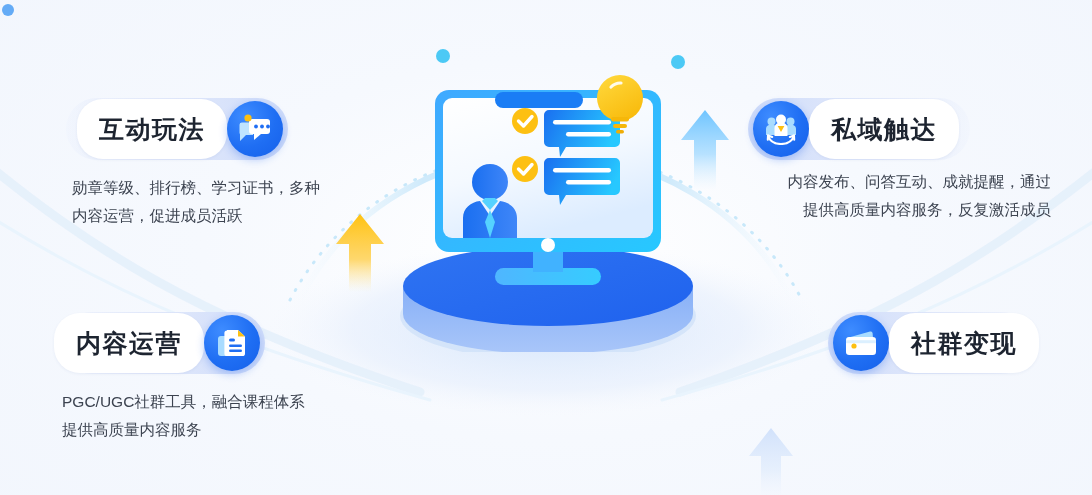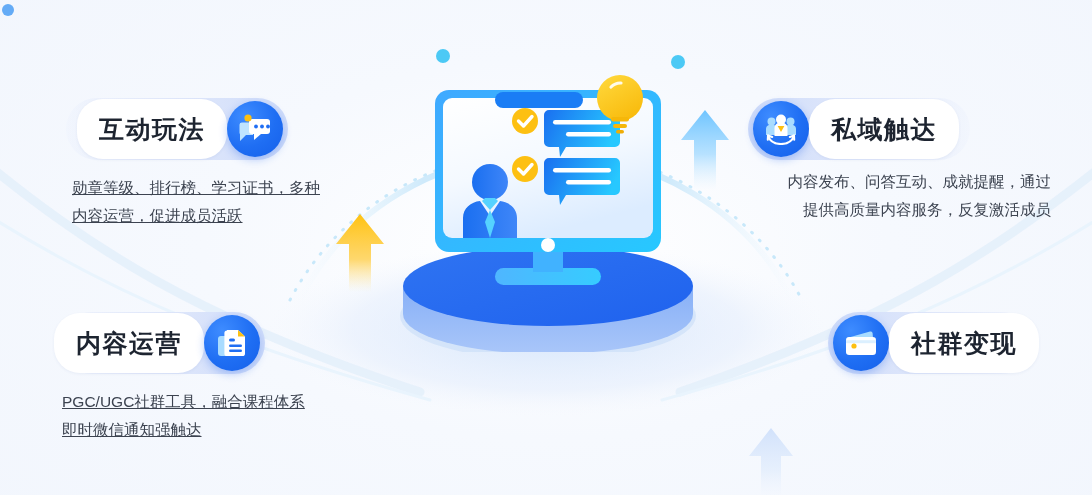--- a/index.html
+++ b/index.html
@@ -77,21 +77,21 @@
   }
   .icon-circle svg { display: block; }
 
   .card-desc {
     margin-top: 14px;
     font-size: 15.5px;
     line-height: 28px;
     color: #3c4350;
     white-space: nowrap;
   }
-  .card-desc.align-left  { text-align: left; text-decoration: underline; }
+  .card-desc.align-left  { text-align: left; }
   .card-desc.align-right { text-align: right; margin-top: 8px; }
 
   
   #card-interactive { left: 66px;  top: 98px;  }
   #card-interactive .card-pill { width: 222px; }
   #card-interactive .card-desc { margin-left: 6px; }
 
   #card-private { left: 748px; top: 98px; }
   #card-private .card-pill { width: 222px; }
   #card-private .card-desc { width: 304px; margin-left: -1px; }
@@ -324,21 +324,21 @@
           <path d="M 11 3 h 11 l 7 6.5 v 17 a 2.6 2.6 0 0 1 -2.6 2.6 h -15.4 a 2.6 2.6 0 0 1 -2.6 -2.6 v -20.5 a 2.6 2.6 0 0 1 2.6 -2.6 z" fill="#ffffff"></path>
           <path d="M 22 3 l 7 6.5 h -7 z" fill="#fdc012"></path>
           <rect x="13" y="11.5" width="6" height="3" rx="1.5" fill="#1f6ef3"></rect>
           <rect x="13" y="17.5" width="13" height="2.6" rx="1.3" fill="#1f6ef3"></rect>
           <rect x="13" y="22.5" width="13" height="2.6" rx="1.3" fill="#1f6ef3"></rect>
         </svg>
       </div>
     </div>
     <div class="card-desc align-left">
       <div>PGC/UGC社群工具，融合课程体系</div>
-      <div>即时微信通知强触达</div>
+      <div>提供高质量内容服务</div>
     </div>
   </div>
 
   <div class="card" id="card-monetize">
     <div class="card-pill left-icon">
       <div class="icon-circle">
         <svg width="34" height="28" viewBox="0 0 34 28">
           <path d="M 3 9 L 26 2.6 a 2 2 0 0 1 2.6 1.6 L 29 9 z" fill="#a9dcff"></path>
           <rect x="2" y="8" width="30" height="18" rx="3.2" fill="#ffffff"></rect>
           <path d="M 2 11.2 h 30 v 3 h -30 z" fill="#bfe4ff" opacity="0.55"></path>

